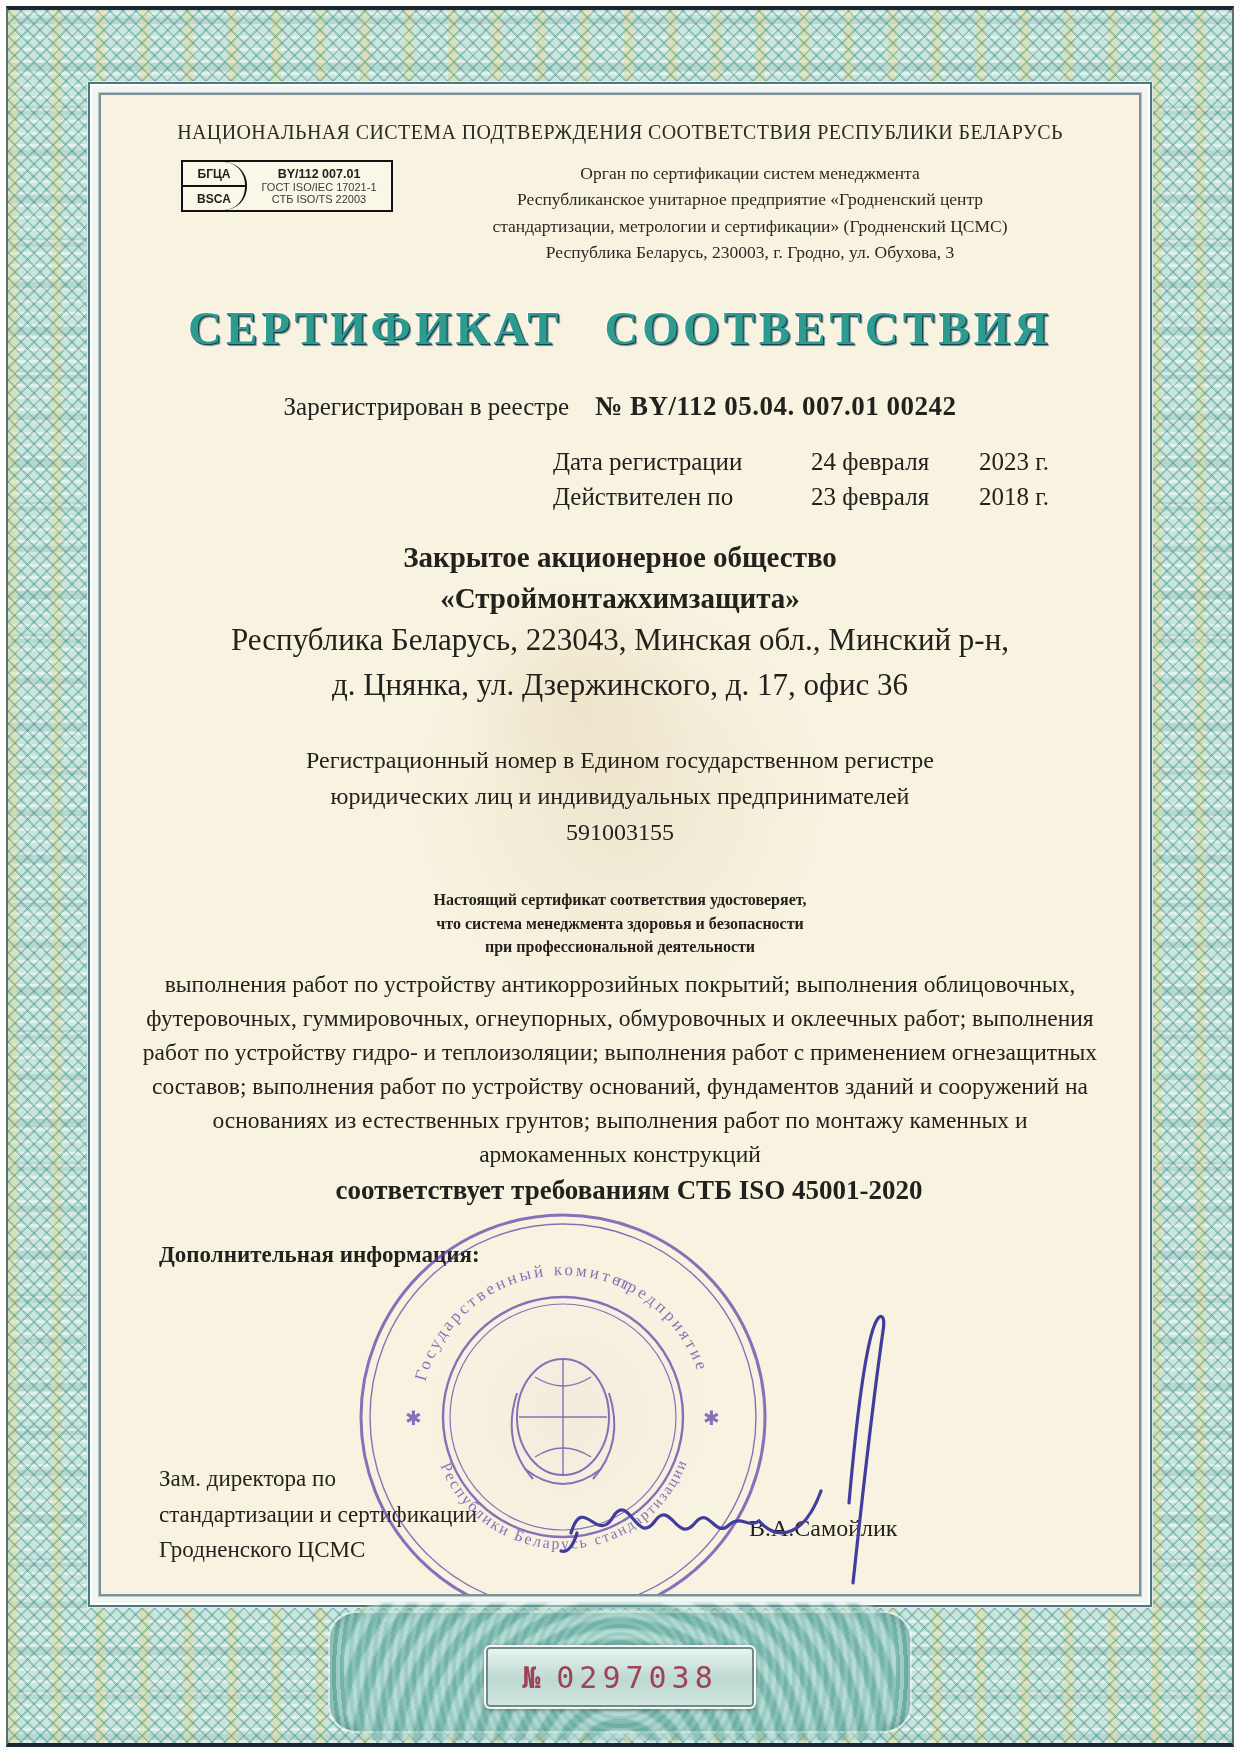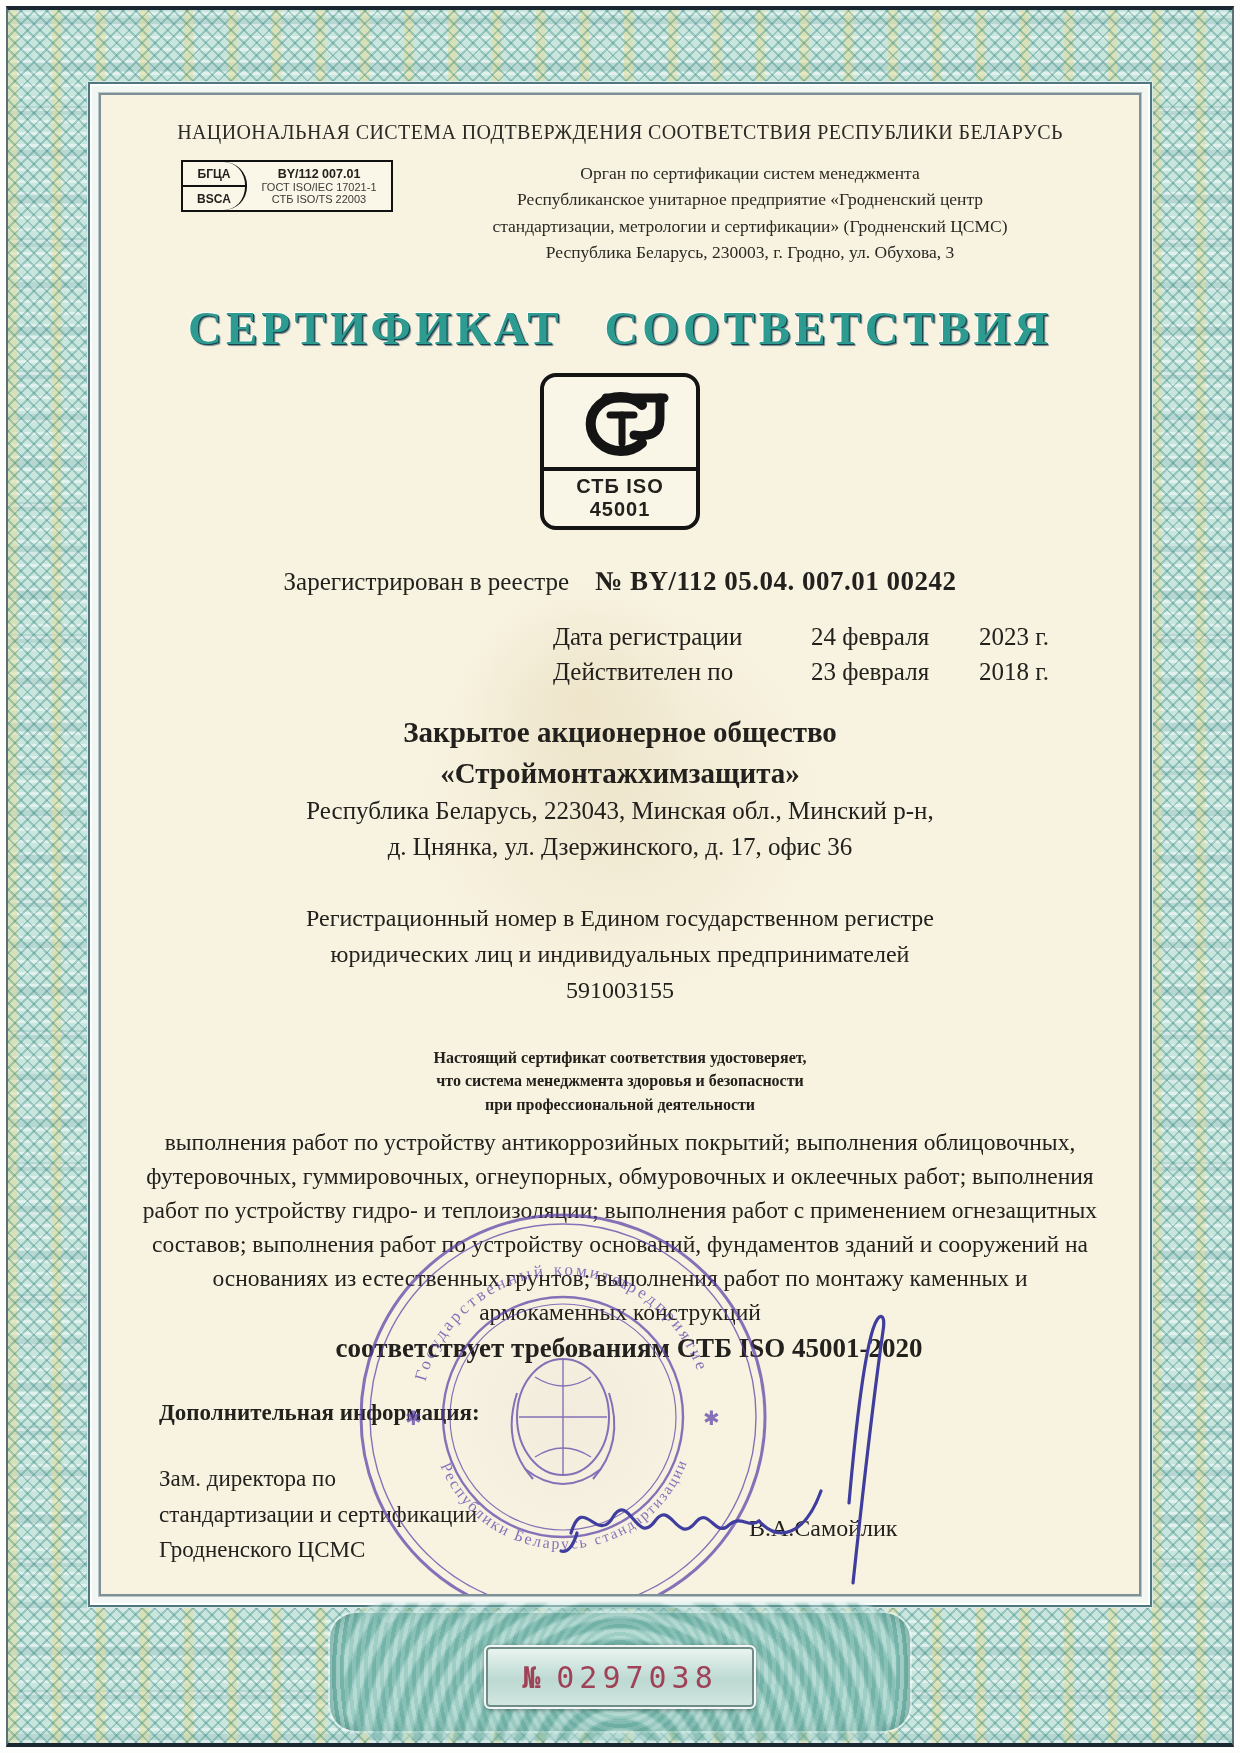--- a/index.html
+++ b/index.html
@@ -57,21 +57,21 @@
   .reg-line{margin-top:36px;text-align:center;font-size:25px;}
   .reg-line .num{font-weight:bold;font-size:27px;margin-left:26px;letter-spacing:.5px;}
   .dates{margin-top:26px;margin-left:452px;font-size:25px;}
   .date-row{display:flex;margin-bottom:7px;}
   .date-row .lbl{width:258px;}
   .date-row .val{width:168px;}
 
   
   .company{margin-top:26px;text-align:center;}
   .company .nm{font-weight:bold;font-size:29px;line-height:1.4;}
-  .company .ad{font-size:25px;line-height:1.45;}
+  .company .ad{font-size:31px;line-height:1.45;}
   .registry{margin-top:34px;text-align:center;font-size:24px;line-height:1.5;}
 
   
   .statement{margin-top:38px;text-align:center;}
   .statement .b{font-weight:bold;font-size:16px;line-height:1.48;}
   .statement .body{margin:8px auto 0;width:962px;font-size:23.5px;line-height:1.45;}
   .statement .concl{margin-top:4px;font-weight:bold;font-size:27px;padding-left:18px;}
 
   
   .additional{margin-top:36px;margin-left:58px;}
@@ -126,32 +126,20 @@
         <div class="org-block">
           <div>Орган по сертификации систем менеджмента</div>
           <div>Республиканское унитарное предприятие «Гродненский центр</div>
           <div>стандартизации, метрологии и сертификации» (Гродненский ЦСМС)</div>
           <div>Республика Беларусь, 230003, г. Гродно, ул. Обухова, 3</div>
         </div>
       </div>
 
       <div class="title">СЕРТИФИКАТ СООТВЕТСТВИЯ</div>
 
-      <div class="stb-logo">
-        <svg class="stb-mono" width="120" height="86" viewBox="0 0 120 86">
-          <g fill="none" stroke="#141414" stroke-linecap="round">
-            <path d="M82 24 A30 27 0 1 0 82 62" stroke-width="10"></path>
-            <path d="M46 17 H104" stroke-width="9"></path>
-            <path d="M100 17 V38 Q100 58 74 54" stroke-width="9"></path>
-            <path d="M62 34 V62" stroke-width="7"></path>
-            <path d="M50 34 H74" stroke-width="7"></path>
-          </g>
-        </svg>
-        <div class="stb-label">СТБ ISO 45001</div>
-      </div>
 
       <div class="reg-line">
         <span>Зарегистрирован в реестре</span><span class="num">№ BY/112 05.04. 007.01 00242</span>
       </div>
 
       <div class="dates">
         <div class="date-row">
           <span class="lbl">Дата регистрации</span>
           <span class="val">24 февраля</span>
           <span class="yr">2023 г.</span>

